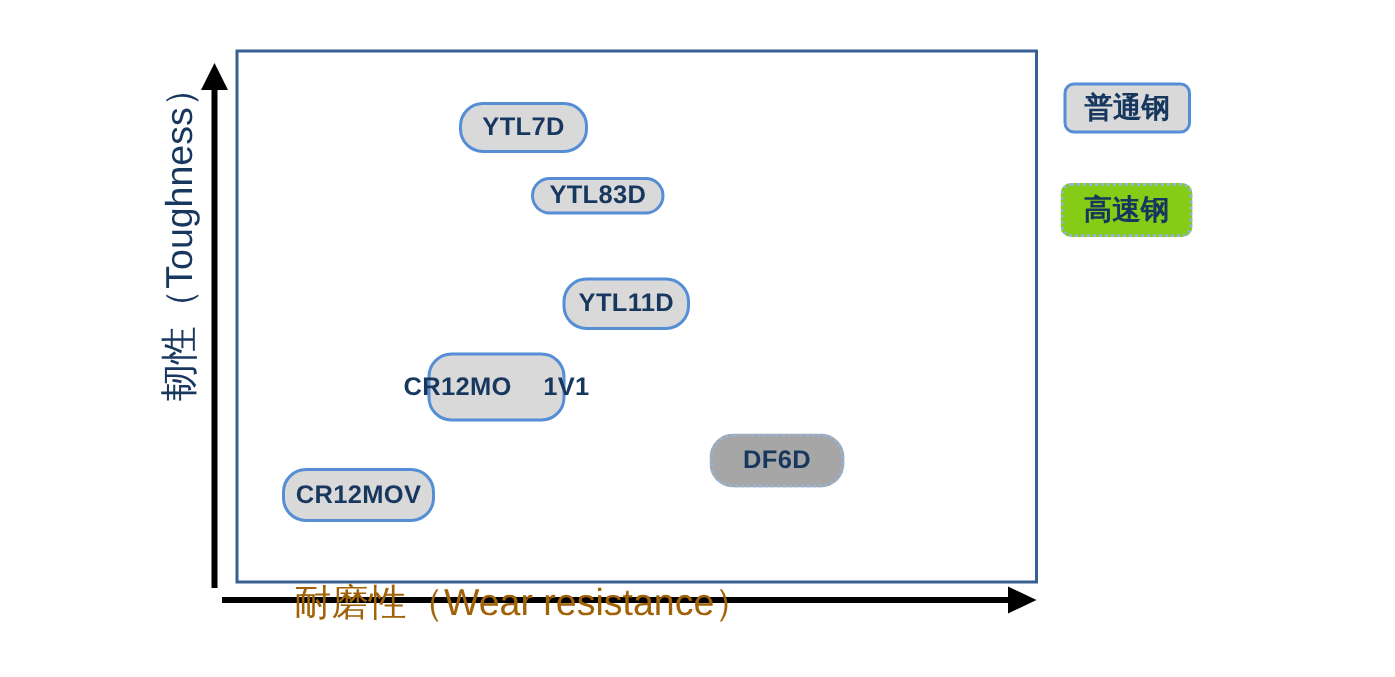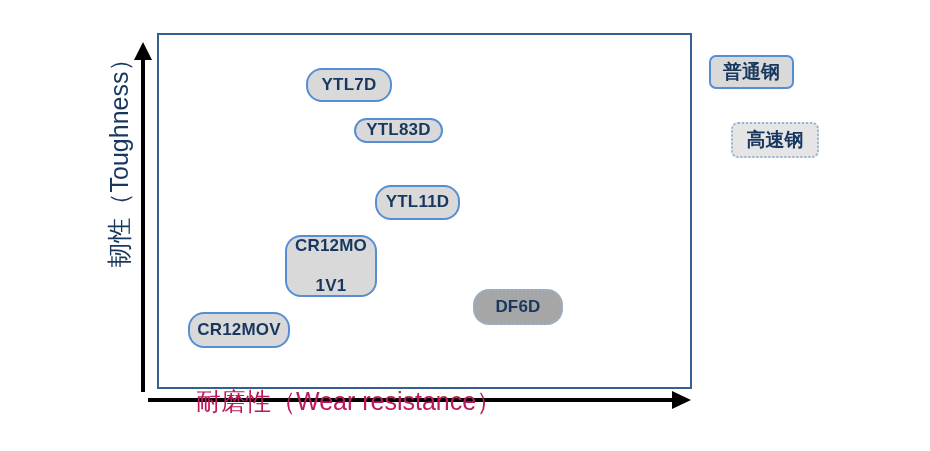--- a/index.html
+++ b/index.html
@@ -69,21 +69,21 @@
   }
   .y-axis-title-inner {
     display: block;
   }
 
   .x-axis-title {
     position: absolute;
     left: 196px;
     top: 385px;
     font-size: 25px;
-    color: #be185d;
+    color: #a16207;
     white-space: nowrap;
   }
 
   
   .node {
     position: absolute;
     box-sizing: border-box;
     display: flex;
     align-items: center;
     justify-content: center;
@@ -105,22 +105,22 @@
   }
   .node span {
     display: block;
     width: 100%;
   }
 
   
   #node-ytl7d     { left: 306px; top: 68px;  width: 86px;  height: 34px; }
   #node-ytl83d    { left: 354px; top: 118px; width: 89px;  height: 25px; }
   #node-ytl11d    { left: 375px; top: 185px; width: 85px;  height: 35px; justify-content: flex-end; }
-  #node-cr12mo1v1 { left: 285px; top: 235px; width: 92px;  height: 62px;
-                    flex-direction: column; justify-content: center; gap: 21px; }
+  #node-cr12mo1v1 { left: 285px; top: 235px; width: 92px;  height: 46px;
+                    justify-content: center; gap: 21px; }
   #node-cr12mov   { left: 188px; top: 312px; width: 102px; height: 36px; }
   #node-df6d      { left: 473px; top: 245px; width: 90px;  height: 36px; margin-top: 44px; }
   #node-df6cod    { left: 501px; top: 285px; width: 93px;  height: 37px; }
 
   
   .legend-item {
     position: absolute;
     box-sizing: border-box;
     display: flex;
     align-items: center;
@@ -128,23 +128,22 @@
     border-radius: 7px;
     font-size: 19px;
     font-weight: bold;
     color: #17375e;
   }
   .legend-item.ordinary {
     background: #d9d9d9;
     border: 2px solid #558ed5;
   }
   .legend-item.hss {
-    background: #e5e5e5;
+    background: #84cc16;
     border: 2px dotted #95b3d7;
-    margin-left: 24px;
   }
   #legend-ordinary { left: 709px; top: 55px;  width: 85px; height: 34px; }
   #legend-hss      { left: 707px; top: 122px; width: 88px; height: 36px; }
 </style>
 </head>
 <body>
 
 <div id="canvas">
 
   <div class="plot-frame"></div>

